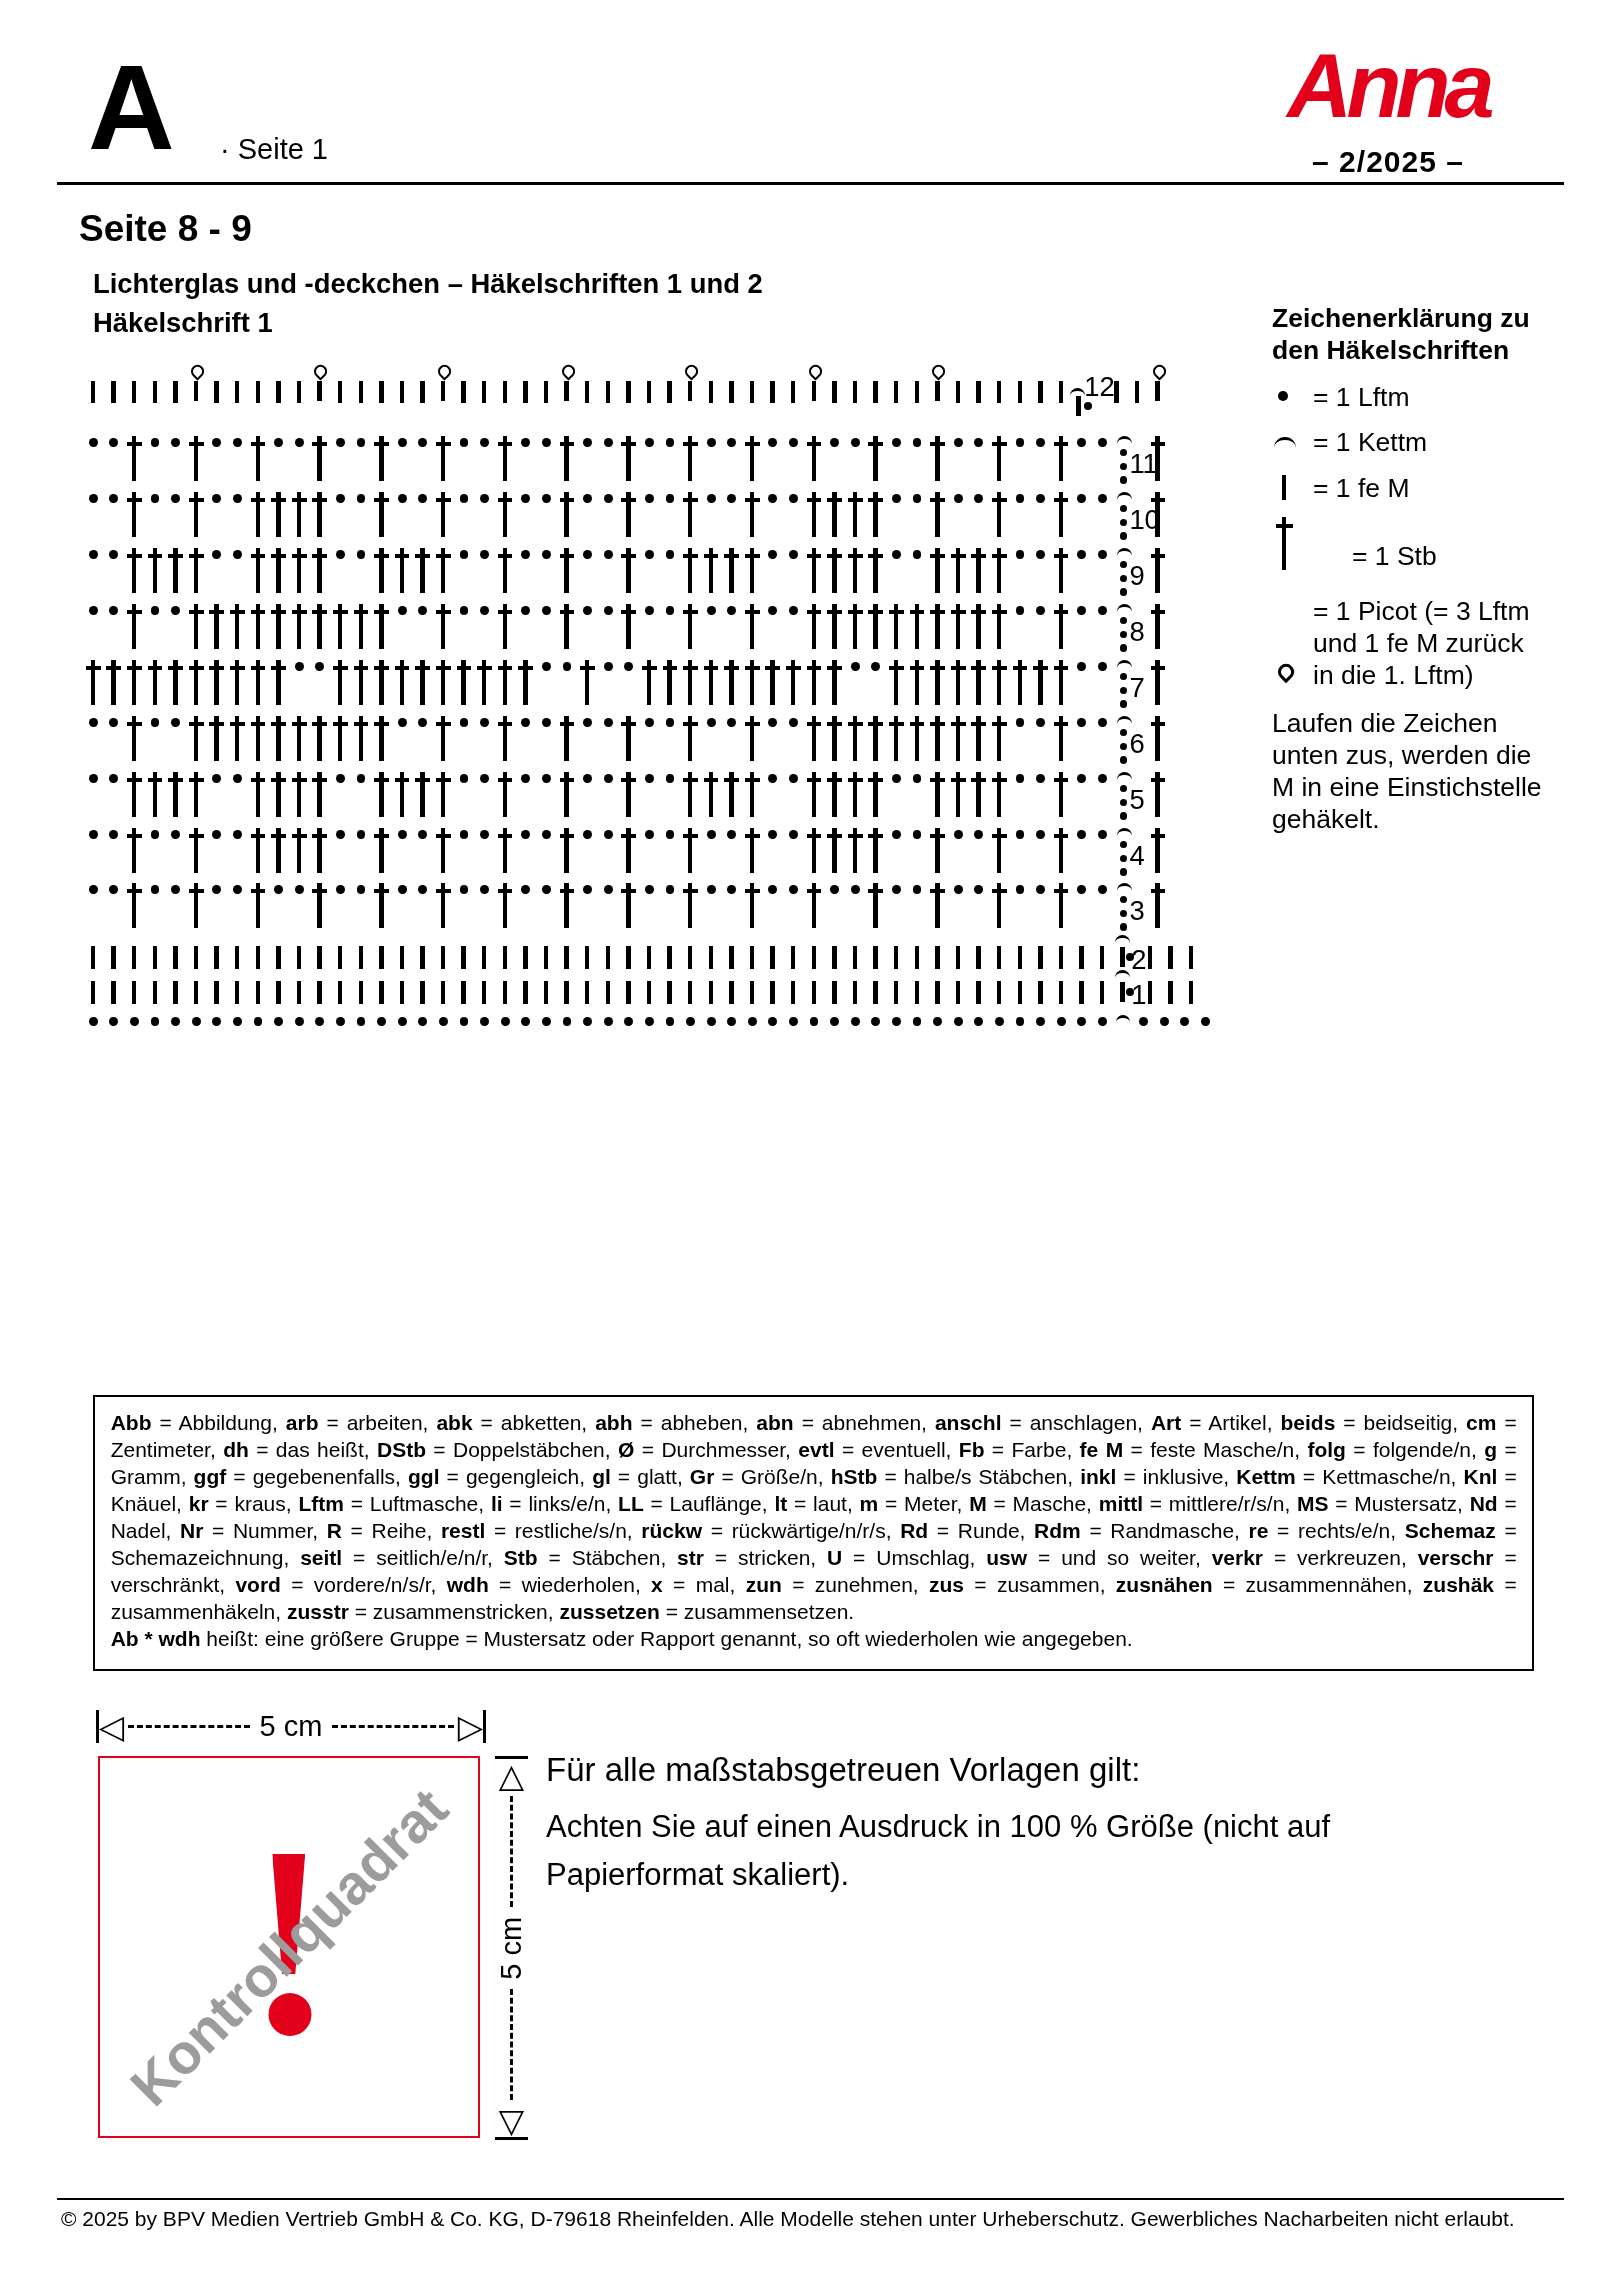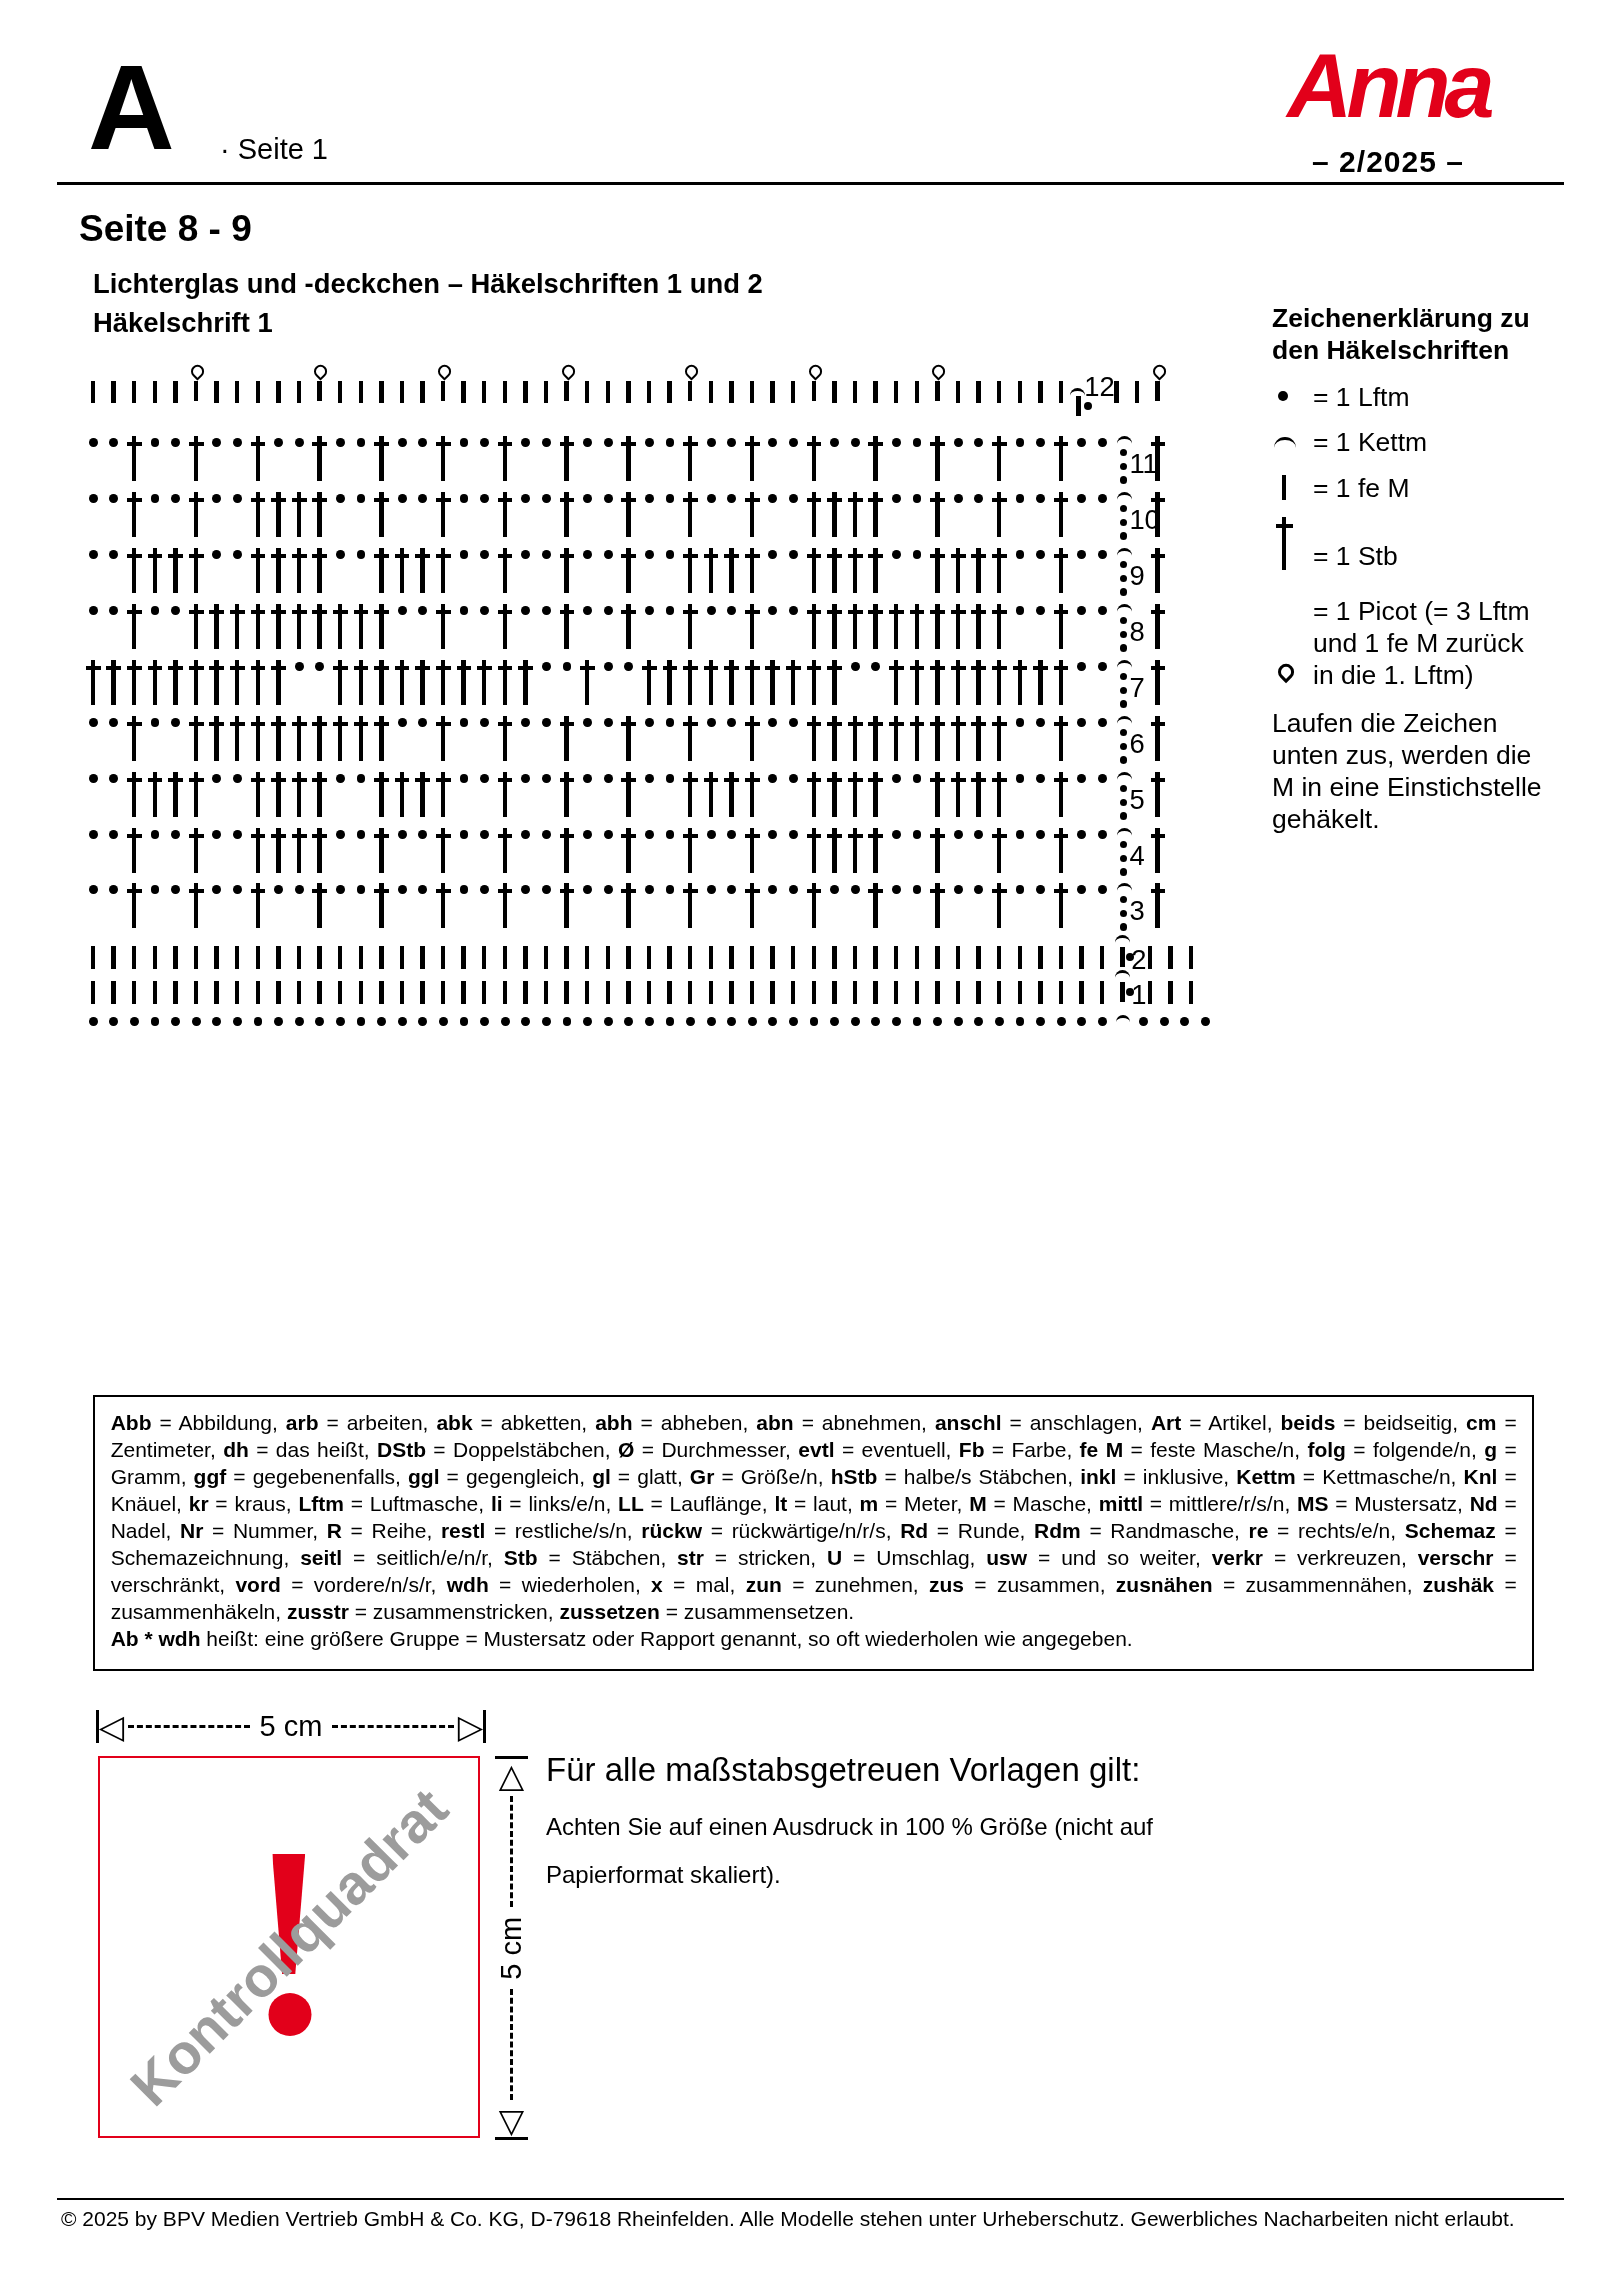--- a/index.html
+++ b/index.html
@@ -67,21 +67,21 @@
   .dim-label{font-size:29px;padding:0 5.9px;white-space:nowrap;}
   .dim-label-v{font-size:29px;writing-mode:vertical-rl;transform:rotate(180deg);padding:5.9px 0;}
   .ctrl-square{left:98px;top:1756px;width:378px;height:378px;border:2.9px solid #e2001a;}
   .watermark{position:absolute;left:50%;top:50%;transform:translate(-50%,-50%) rotate(-45deg);font-size:56px;font-weight:bold;color:#9c9c9c;white-space:nowrap;z-index:2;}
   .excl{position:absolute;left:50%;top:50%;transform:translate(-50%,-50%);width:59px;height:186px;z-index:1;}
   .excl-bar{position:absolute;left:12.7px;top:0;width:33px;height:120px;background:#e2001a;clip-path:polygon(0 0,100% 0,70% 100%,30% 100%);}
   .excl-dot{position:absolute;left:8.8px;top:139px;width:43px;height:43px;border-radius:50%;background:#e2001a;}
 
   .ctrl-text{left:546px;top:1751px;width:882px;}
   .ctrl-heading{font-size:33px;font-weight:normal;margin-bottom:13.7px;}
-  .ctrl-para{font-size:24px;line-height:48px;margin-bottom:31px;}
+  .ctrl-para{font-size:31px;line-height:48px;margin-bottom:31px;}
 
   
   .footer-rule{left:57px;top:2198px;width:1507px;height:2px;background:#000;}
   .footer-text{left:61px;top:2207px;font-size:21px;}
 </style>
 </head>
 <body>
 
 <div class="abs corner-letter">A</div>
 <div class="abs corner-caption">· Seite 1</div>
@@ -125,21 +125,21 @@
         <span class="lg-arc"></span>
       </span>
     <span>= 1 Kettm</span>
   </div>
   <div class="lg-item">
     <span class="lg-glyph">
         <span class="lg-fem"></span>
       </span>
     <span>= 1 fe M</span>
   </div>
-  <div class="lg-item tall" style="margin-bottom:23.5px;">
+  <div class="lg-item tall" style="margin-bottom:23.5px;gap:39px;">
     <span class="lg-glyph" style="height:55px;">
         <span class="lg-stb"></span>
       </span>
     <span>= 1 Stb</span>
   </div>
   <div class="lg-item">
     <span class="lg-glyph">
         <span class="lg-picot"></span>
       </span>
     <span>

